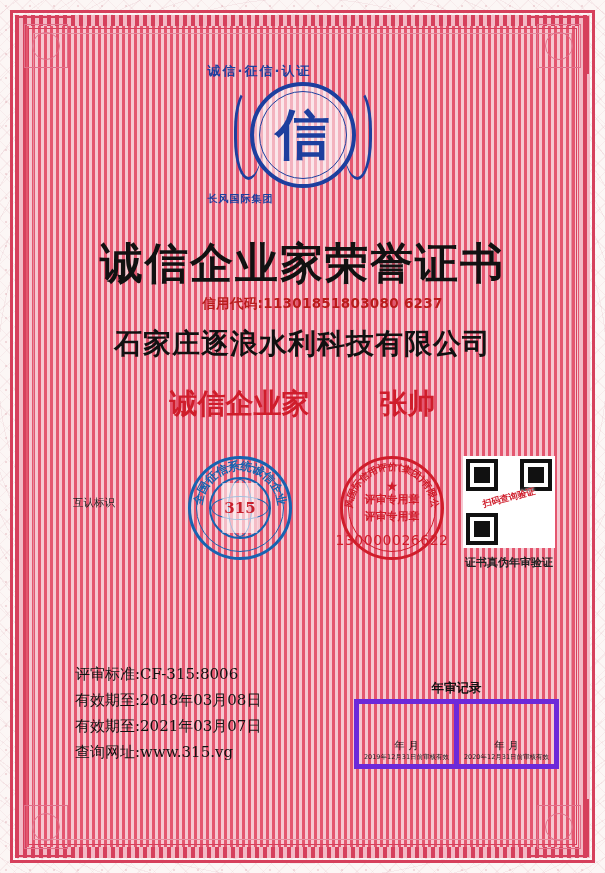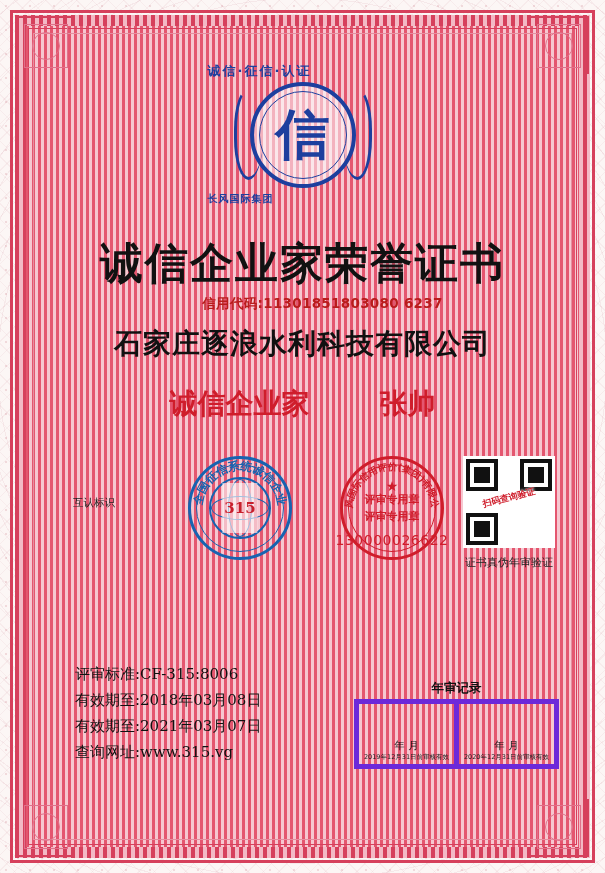--- a/index.html
+++ b/index.html
@@ -406,20 +406,21 @@
     color: #cf1d2b;
     text-shadow: 0 0 2px #fff, 0 0 3px #fff;
     font-family: "DejaVu Sans", sans-serif;
   }
   .qr-caption {
     margin-top: 7px;
     font-size: 11px;
     color: #222;
     white-space: nowrap;
     font-family: "DejaVu Sans", sans-serif;
+    font-weight: bold;
   }
 
   
   .info-list {
     position: absolute;
     left: 8px;
     bottom: 68px;
     font-size: 15px;
     line-height: 26px;
     color: #111;

